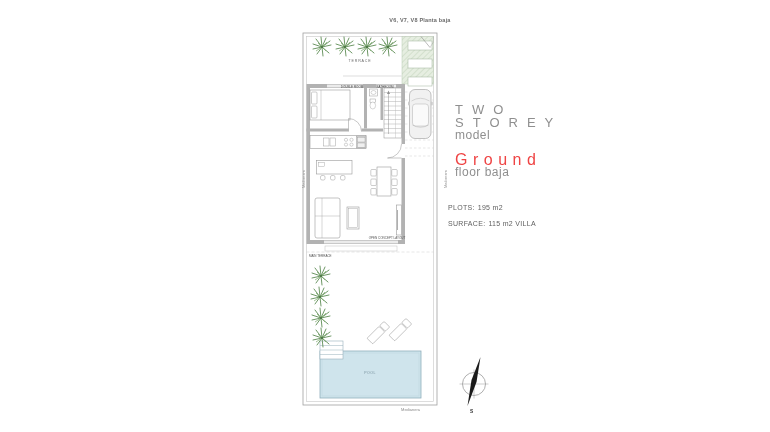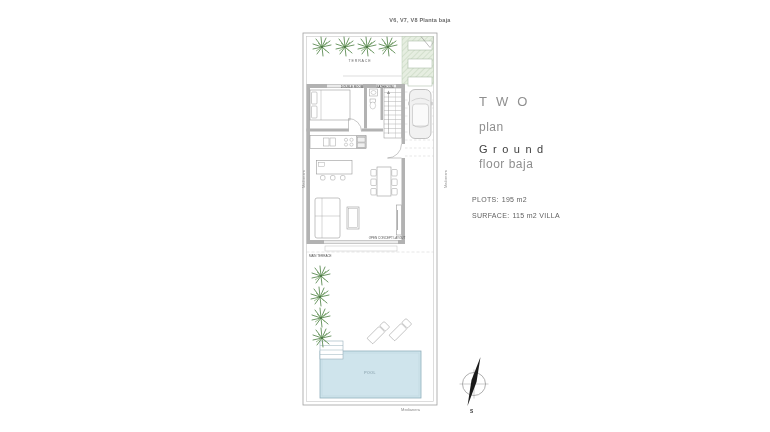--- a/index.html
+++ b/index.html
@@ -2,24 +2,24 @@
 <html><head>
 <meta charset="utf-8">
 <style>
   html,body{margin:0;padding:0;background:#fff;}
   .page{position:relative;width:770px;height:432px;background:#ffffff;overflow:hidden;
         font-family:"Liberation Sans",sans-serif;}
   .variant{position:absolute;left:378px;top:17px;width:84px;text-align:center;
            font-size:5.5px;font-weight:600;color:#6a6a6a;letter-spacing:.2px;}
   .plan-svg{position:absolute;left:0;top:0;}
   svg{font-family:"Liberation Sans",sans-serif;}
-  .info{position:absolute;left:455px;top:88px;width:130px;height:145px;color:#8f8f8f;margin-left:24px;}
+  .info{position:absolute;left:455px;top:96px;width:130px;height:145px;color:#8f8f8f;}
   .info .line{position:absolute;left:0;white-space:nowrap;}
   .big{font-size:13px;letter-spacing:9px;color:#8f8f8f;}
-  .big2{font-size:11px;letter-spacing:5.5px;color:#404040;}
+  .big2{font-size:16px;letter-spacing:5.5px;color:#ef4444;}
   .sub{font-size:12px;letter-spacing:.5px;color:#8f8f8f;}
   .spec{font-size:7px;letter-spacing:.3px;color:#5f5f5f;}
   .spec .val{margin-left:3px;}
 </style>
 </head>
 <body>
 
 <div class="page">
 
   <div class="variant">V6, V7, V8 Planta baja</div>
@@ -218,21 +218,22 @@
     <text x="387" y="239" font-size="3" fill="#555555" text-anchor="middle">OPEN CONCEPT LAYOUT</text>
     <text x="309" y="257" font-size="3" fill="#555555">MAIN TERRACE</text>
     <text x="370" y="374" font-size="3.5" letter-spacing="0.5" fill="#76909c" text-anchor="middle">POOL</text>
     <text transform="translate(304.5,188) rotate(-90)" font-size="3.8" fill="#8a8a8a">Medianera</text>
     <text transform="translate(447,188) rotate(-90)" font-size="3.8" fill="#8a8a8a">Medianera</text>
     <text x="410.5" y="410.5" font-size="4" fill="#8a8a8a" text-anchor="middle">Medianera</text>
   </svg>
 
   <div class="info">
     <div class="line big" style="top:6px">TWO</div>
-    <div class="line sub" style="top:32px">plan</div>
+    <div class="line big" style="top:19px">STOREY</div>
+    <div class="line sub" style="top:32px">model</div>
     <div class="line big2" style="top:55px">Ground</div>
     <div class="line sub" style="top:69px">floor baja</div>
     <div class="line spec" style="top:108px;left:-7px">
       <span>PLOTS:</span><span class="val">195 m2</span>
     </div>
     <div class="line spec" style="top:124px;left:-7px">
       <span>SURFACE:</span><span class="val">115 m2 VILLA</span>
     </div>
   </div>
 

